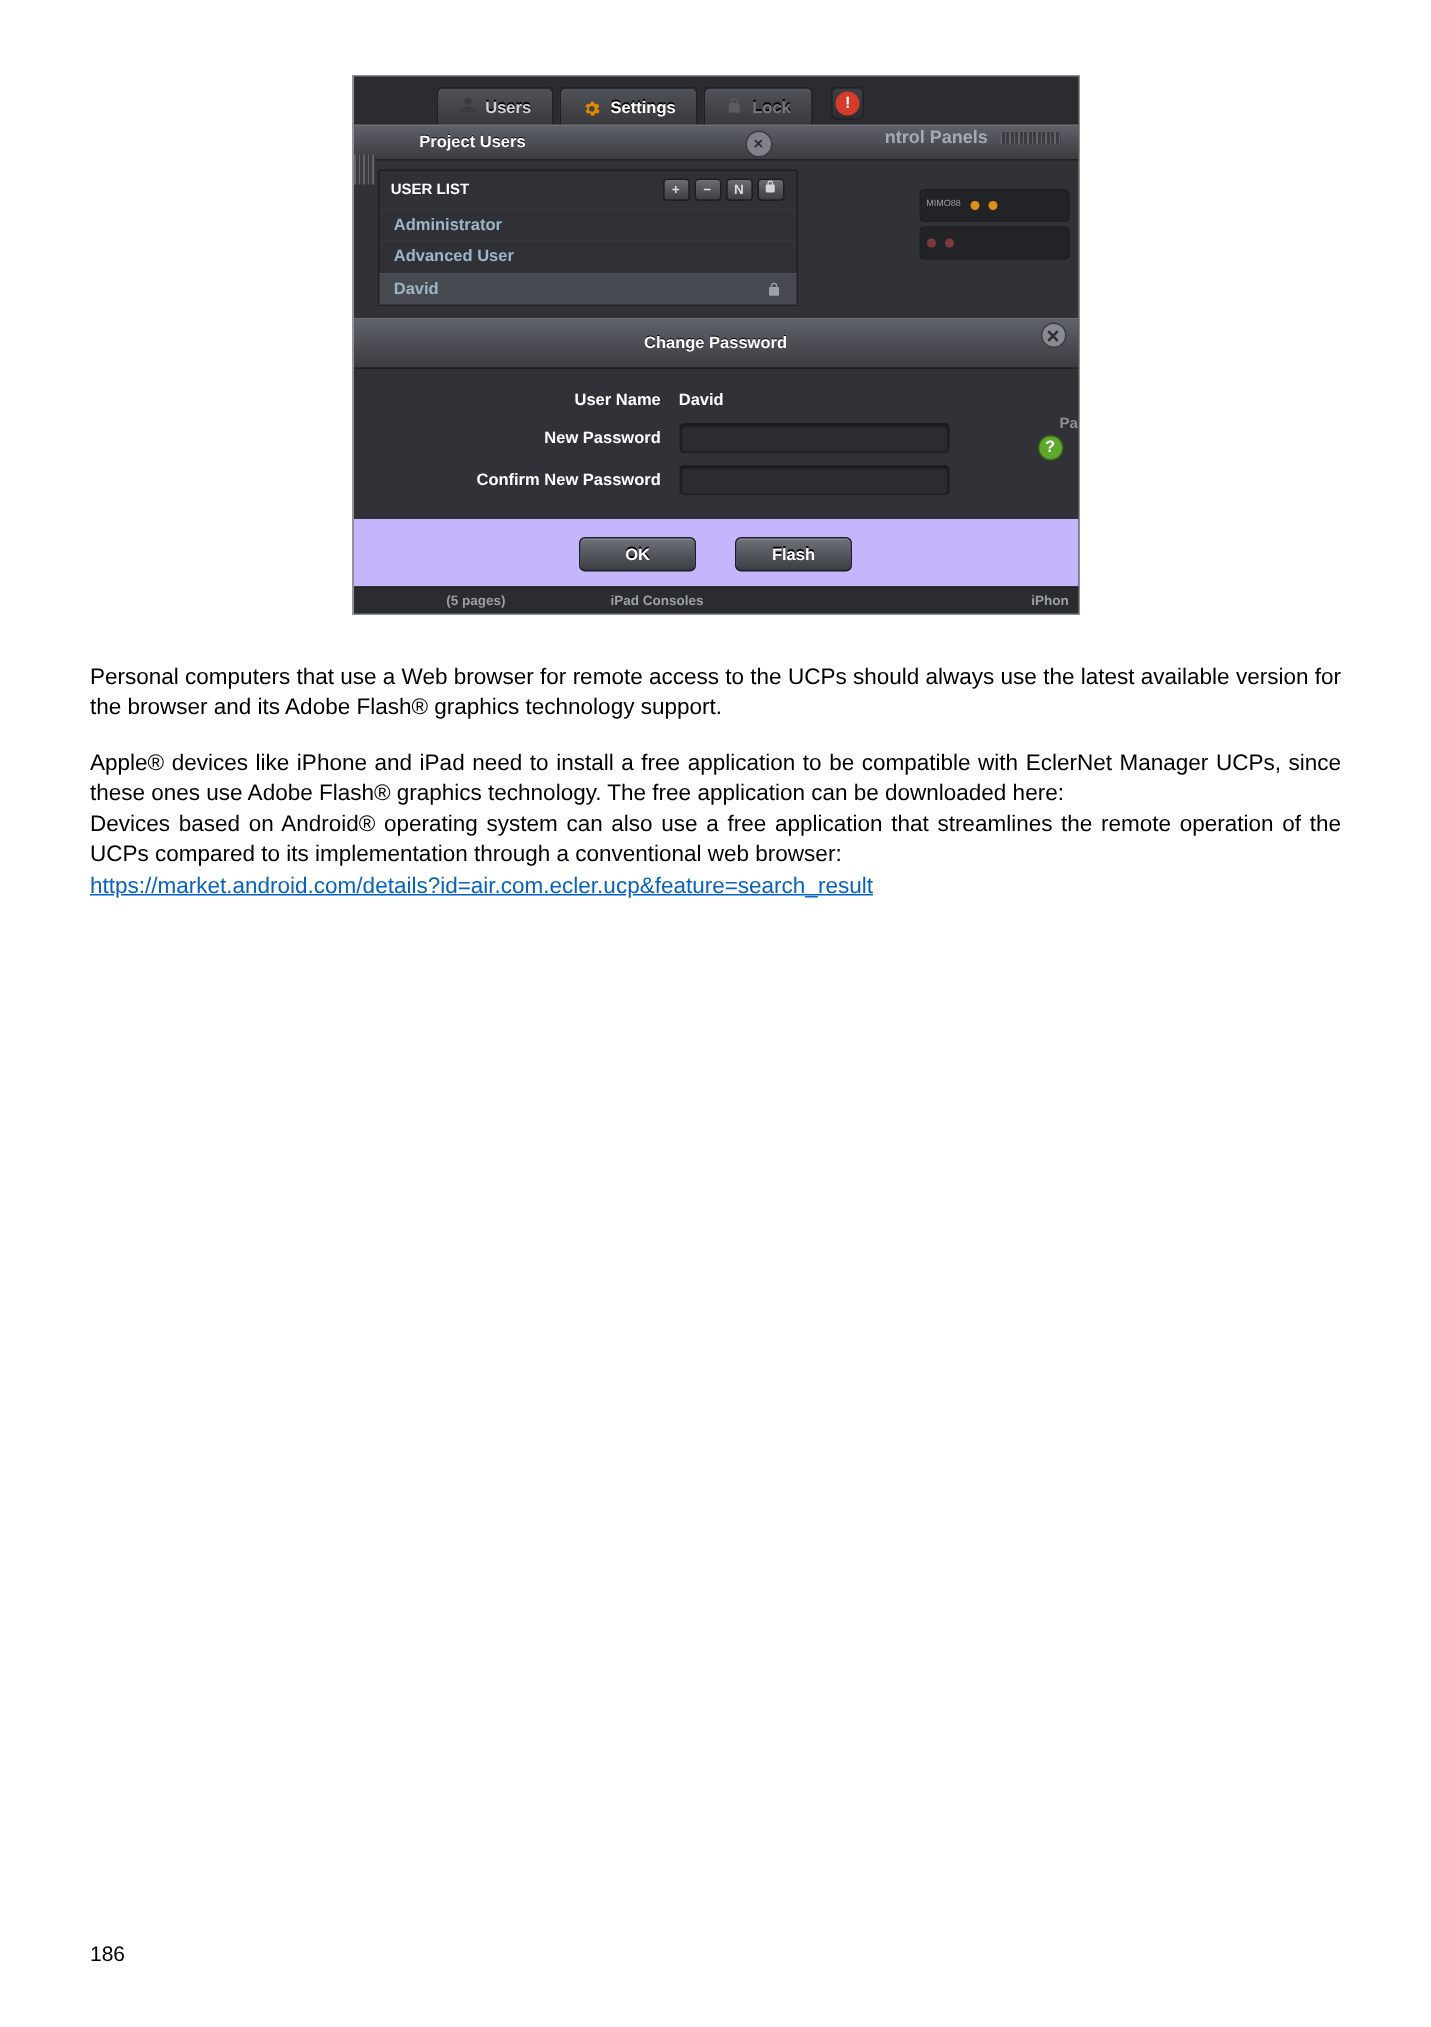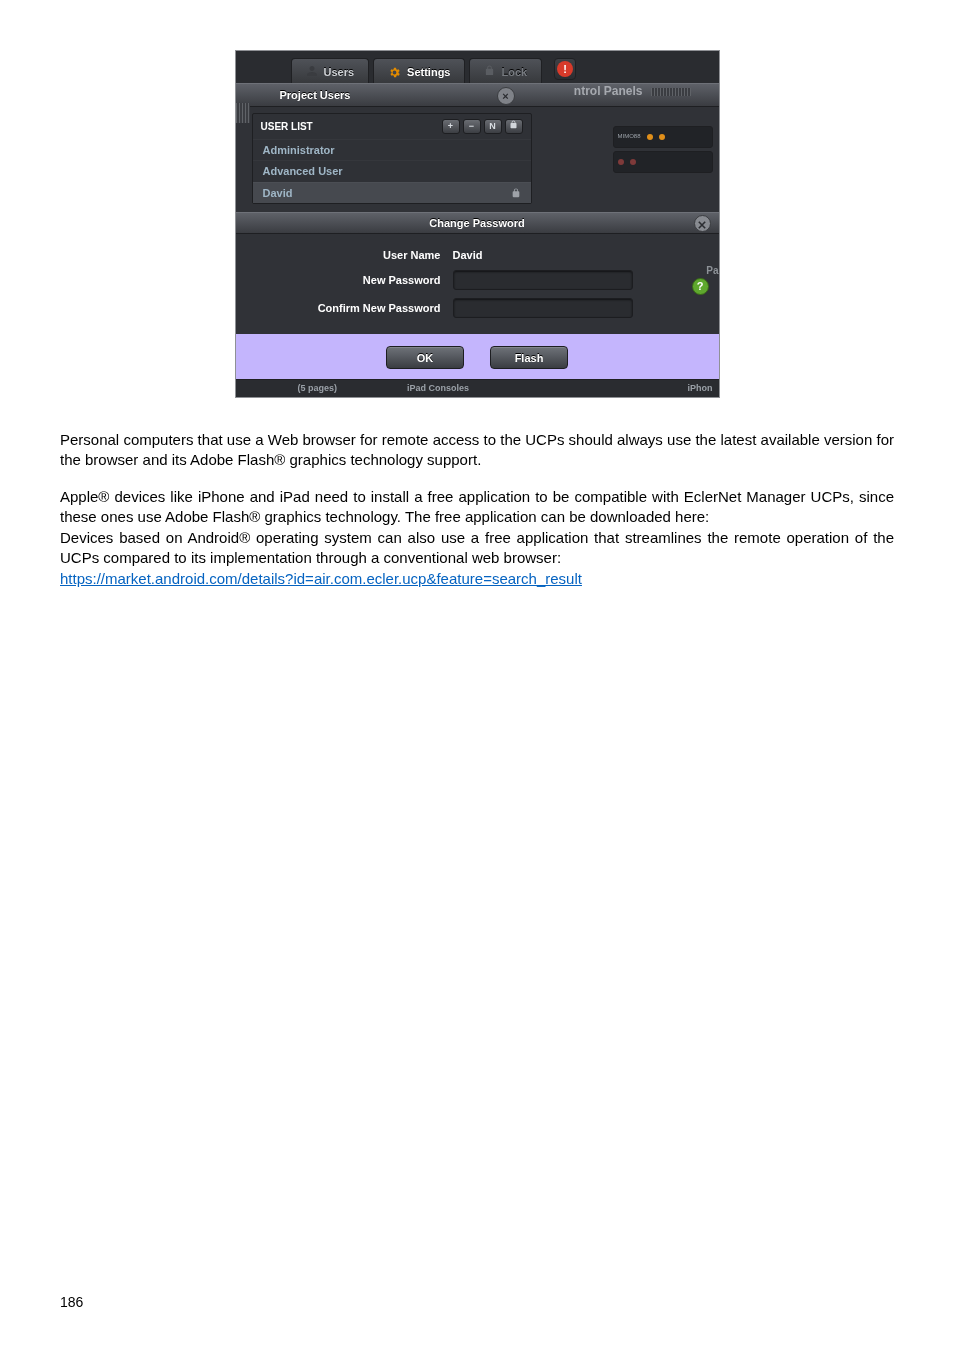--- a/index.html
+++ b/index.html
@@ -113,21 +113,21 @@
   }
   .proj-bar .x-btn{
     position:absolute;right:204px;top:3px;
     width:18px;height:18px;border-radius:50%;
     background:#7f8288;border:1px solid #3a3c40;
     color:#2a2c30;font-size:11px;font-weight:bold;
     display:flex;align-items:center;justify-content:center;
   }
   .ntrol{
     color:var(--ui-text-dim);
-    position:absolute;right:28px;top:33px;
+    position:absolute;right:12px;top:33px;
     font-size:12px;font-weight:bold;
   }
   .ntrol:after{
     content:'';display:inline-block;vertical-align:middle;
     margin-left:8px;width:40px;height:8px;
     background:repeating-linear-gradient(90deg,#606368 0 1px,#3b3d42 1px 3px);
   }
   
   .userlist-wrap{position:relative;}
   .userlist{
@@ -168,21 +168,21 @@
     background:#212327;
     display:flex;align-items:center;gap:6px;padding-left:4px;
   }
   .thumb .cap{color:#9aa0a7;font-size:6px;}
   .thumb .dot{width:6px;height:6px;border-radius:50%;background:#e08f1a;}
   .thumb1{top:13px;}
   .thumb2{top:38px;}
   
   .cp-bar{
     margin-top:8px;
-    height:22px;
+    height:34px;
     background:linear-gradient(#5e6168,#3a3c41);
     border-top:1px solid #6e7178;
     border-bottom:1px solid #1e1f22;
     display:flex;align-items:center;justify-content:center;
     position:relative;
   }
   .cp-bar-title{color:#fff;font-size:11px;font-weight:bold;text-shadow:0 -1px 0 #000;}
   .cp-close{
     position:absolute;right:8px;top:2px;
     width:17px;height:17px;border-radius:50%;

